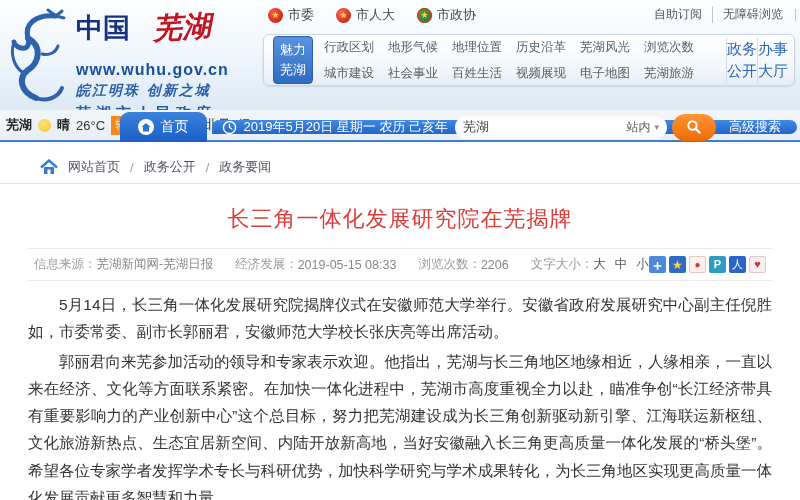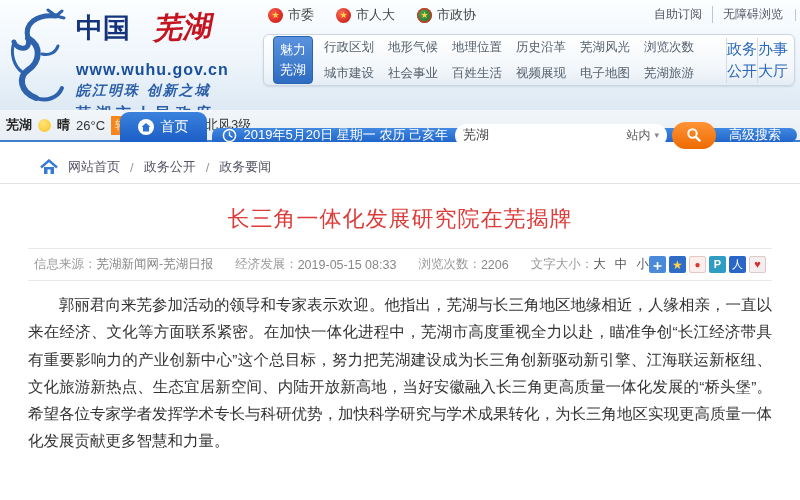--- a/index.html
+++ b/index.html
@@ -53,21 +53,21 @@
   
   .toolbar { position:relative; height:32px; background:linear-gradient(180deg,#f2f6f9,#e8eef4);
     border-bottom:2px solid #3f7fd0; }
   .weather { position:absolute; left:6px; top:0; height:30px; display:flex; align-items:center;
     gap:6px; font-size:13px; color:#333; }
   .weather .city { font-weight:bold; color:#222; }
   .sun-icon { width:13px; height:13px; border-radius:50%;
     background:radial-gradient(circle at 40% 35%, #ffe27a, #f7c421); }
   .aqi-badge { background:#f7861d; color:#ffe9c8; font-size:12px; padding:1px 4px; }
   .wind-label { font-weight:bold; color:#222; }
-  .band { position:absolute; right:3px; top:2px; height:30px; display:flex; align-items:flex-end; }
+  .band { position:absolute; right:3px; top:2px; height:30px; display:flex; align-items:center; }
   .home-tab { background:linear-gradient(180deg,#3b82dc,#1b5ec6); border-radius:9px 9px 0 0;
     height:30px; display:flex; align-items:center; gap:7px; padding:0 18px; color:#fff;
     font-size:14px; cursor:pointer; margin-right:5px; }
   .home-glyph { width:16px; height:16px; }
   .blue-band { background:linear-gradient(180deg,#4189e2,#2166ca); border-radius:15px 15px 15px 0;
     height:14px; display:flex; align-items:center; gap:7px; padding:0 10px; color:#fff;
     font-size:13px; }
   .clock-glyph { width:15px; height:15px; }
   .date-text { white-space:nowrap; }
   .search-pill { background:#fff; border-radius:12px; height:23px; width:212px; display:flex;
@@ -268,16 +268,17 @@
       <span class="sicon s0">＋</span>
       <span class="sicon s1">★</span>
       <span class="sicon s2">●</span>
       <span class="sicon s3">P</span>
       <span class="sicon s4">人</span>
       <span class="sicon s5">♥</span>
     </span>
   </div>
 
   <div class="body-text">
+    <p>5月14日，长三角一体化发展研究院揭牌仪式在安徽师范大学举行。安徽省政府发展研究中心副主任倪胜如，市委常委、副市长郭丽君，安徽师范大学校长张庆亮等出席活动。</p>
     <p>郭丽君向来芜参加活动的领导和专家表示欢迎。他指出，芜湖与长三角地区地缘相近，人缘相亲，一直以来在经济、文化等方面联系紧密。在加快一体化进程中，芜湖市高度重视全力以赴，瞄准争创“长江经济带具有重要影响力的产业创新中心”这个总目标，努力把芜湖建设成为长三角创新驱动新引擎、江海联运新枢纽、文化旅游新热点、生态宜居新空间、内陆开放新高地，当好安徽融入长三角更高质量一体化发展的“桥头堡”。希望各位专家学者发挥学术专长与科研优势，加快科学研究与学术成果转化，为长三角地区实现更高质量一体化发展贡献更多智慧和力量。</p>
 
   </div>
 </div>
 
 </body></html>

